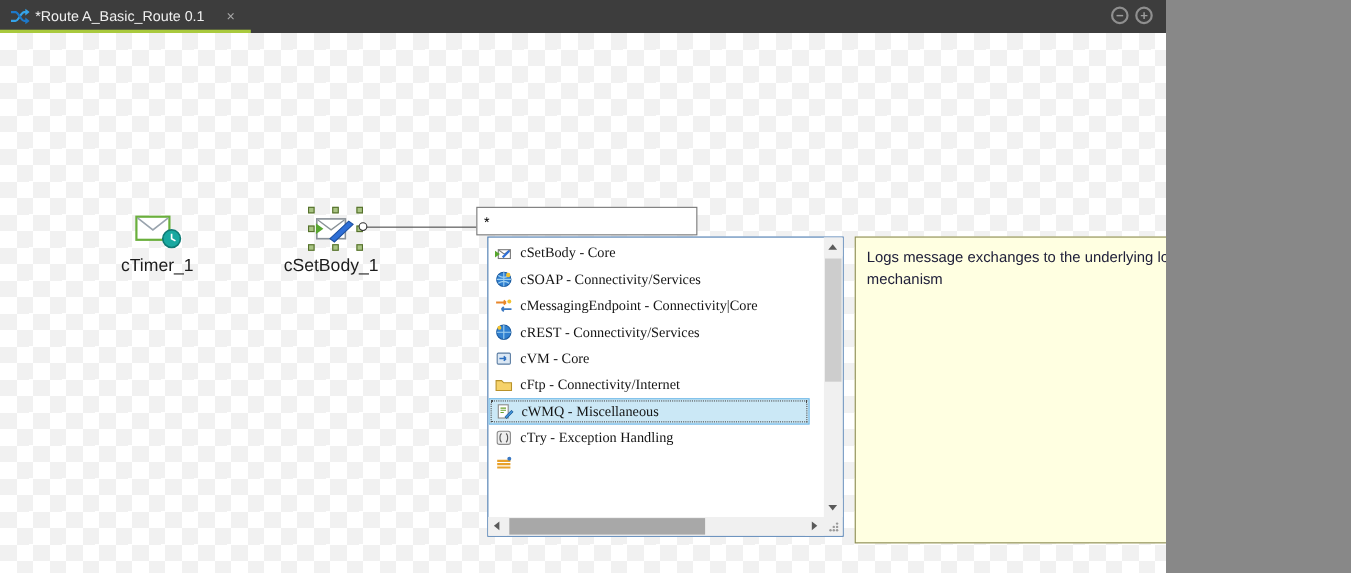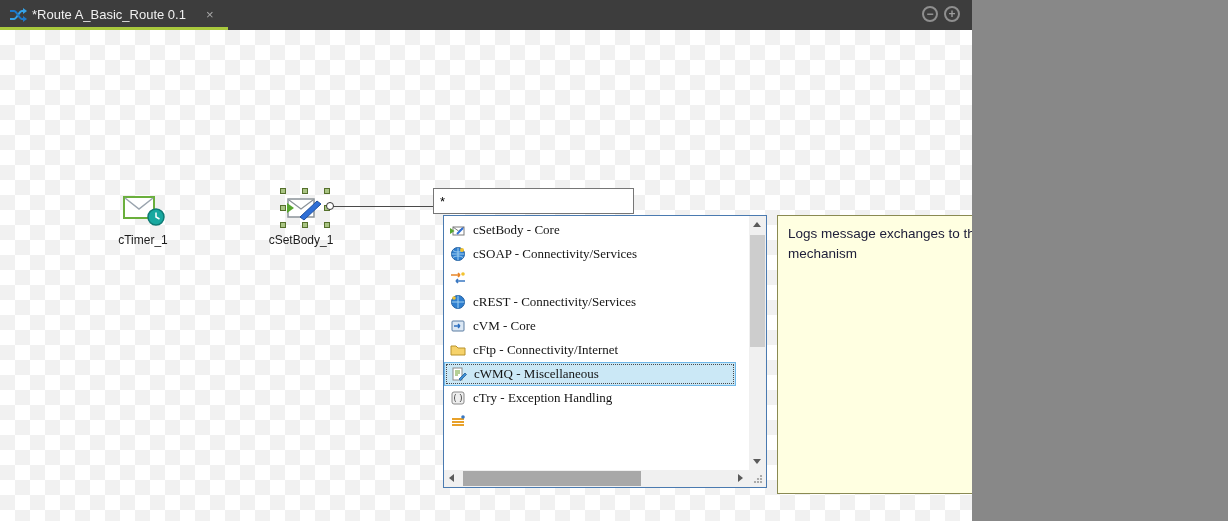--- a/index.html
+++ b/index.html
@@ -1,18 +1,18 @@
 <!DOCTYPE html>
 <html style="--topbar-bg: #3d3d3d; --tab-underline: #a9c93d; --selection-bg: #cbe8f6; --selection-border: #70b8e8; --list-border: #4a7ab0; --tooltip-bg: #ffffe1; --tooltip-border: #8a8a52;"><head>
 <meta charset="utf-8">
 <style>
   * { margin:0; padding:0; box-sizing:border-box; }
   body { font-family: "Liberation Sans", "DejaVu Sans", sans-serif; background:#888; }
   #screen {
-    position:relative; width:972px; height:521px; overflow:hidden; background:#fdba74;
+    position:relative; width:1060px; height:521px; overflow:hidden; background:#fdba74;
   }
 
   
   #topbar {
     position:absolute; left:0; top:0; width:100%; height:30px;
     background: var(--topbar-bg, #3d3d3d);
   }
   #route-icon { position:absolute; left:9px; top:7px; width:18px; height:16px; }
   #tab-title {
     position:absolute; left:32px; top:7px; font-size:13px; color:#f0f0f0; white-space:nowrap;
@@ -34,21 +34,21 @@
 
   
   #canvas {
     position:absolute; left:0; top:30px; width:1228px; height:491px;
     background-color:#ffffff;
     background-image: conic-gradient(#f1f1f1 90deg, #ffffff 90deg 180deg, #f1f1f1 180deg 270deg, #ffffff 270deg);
     background-size:30px 30px;
   }
 
   .node-label {
-    position:absolute; font-size:12px; color:#1c1c1c; text-align:center; width:110px;
+    position:absolute; font-size:16px; color:#1c1c1c; text-align:center; width:110px;
   }
 
   
   .handle {
     position:absolute; width:6px; height:6px; background:#a9c483; border:1px solid #55702c;
   }
 
   #connector { position:absolute; left:331px; top:176px; width:103px; height:1px; background:#4a4a4a; }
   #endpoint-handle {
     position:absolute; left:326px; top:172px; width:8px; height:8px;
@@ -174,20 +174,21 @@
           </svg>
           <span class="lbl">cSOAP - Connectivity/Services</span>
         </div>
 
         <div class="item">
           <svg class="ic" viewBox="0 0 16 16">
             <path d="M1 5h9m0 0L8 3m2 2L8 7" stroke="#e8862a" stroke-width="1.6" fill="none"></path>
             <path d="M15 11H6m0 0l2-2m-2 2l2 2" stroke="#3a78c2" stroke-width="1.6" fill="none"></path>
             <circle cx="13" cy="4" r="1.8" fill="#f2c230"></circle>
           </svg>
+          <span class="lbl">cMessagingEndpoint - Connectivity|Core</span>
         </div>
 
         <div class="item">
           <svg class="ic" viewBox="0 0 16 16">
             <circle cx="8" cy="8" r="6.5" fill="#2f7fd0" stroke="#1b5a9e"></circle>
             <path d="M1.5 8h13M8 1.5v13" stroke="#9fd0f0" fill="none"></path>
             <circle cx="4" cy="4" r="1.8" fill="#f2c230"></circle>
           </svg>
           <span class="lbl">cREST - Connectivity/Services</span>
         </div>

